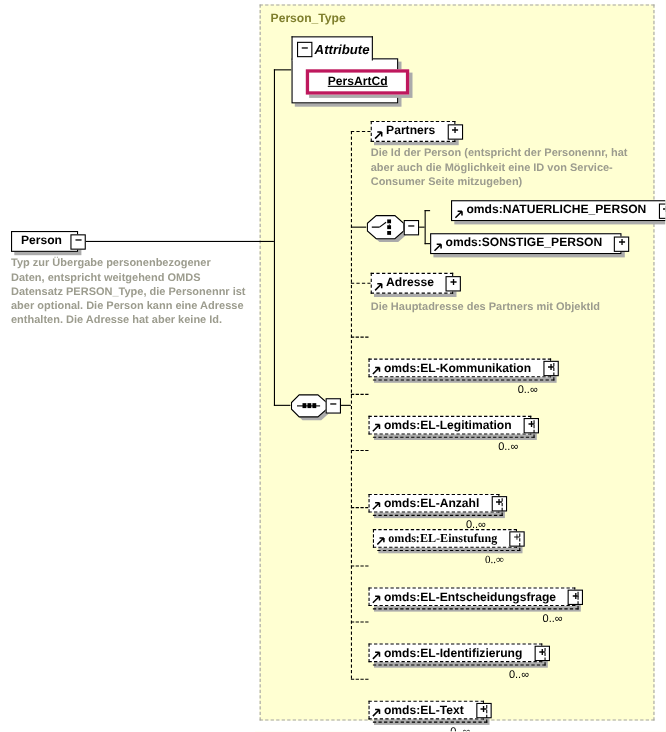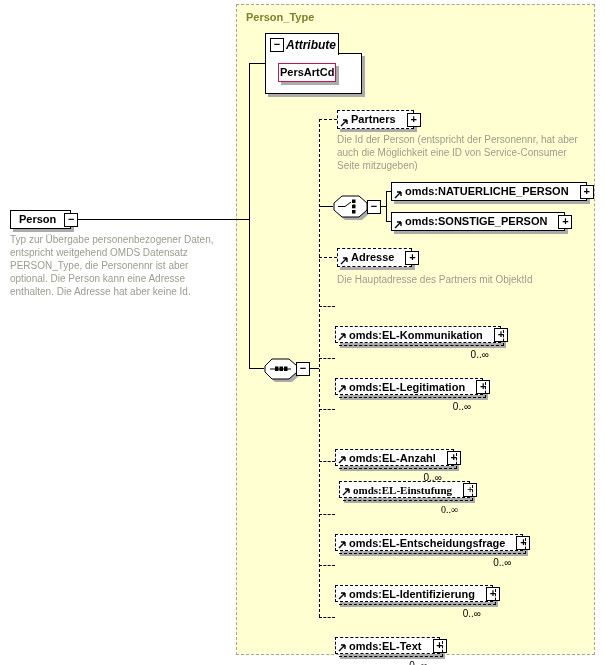--- a/index.html
+++ b/index.html
@@ -30,37 +30,37 @@
   .pm{position:absolute;width:12px;height:12px;background:#fff;border:1px solid #000;
       text-align:center;font-size:11px;line-height:11px;font-weight:bold;
       top:50%;margin-top:-7px;right:-8px;box-sizing:content-box;}
   .pmb{position:absolute;width:12px;height:12px;background:#fff;border:1px solid #000;
       text-align:center;font-size:11px;line-height:11px;font-weight:bold;}
 
   
   .ra{position:absolute;left:2px;bottom:1px;width:9px;height:9px;}
 
   
-  .anno{position:absolute;font-size:10px;line-height:13px;color:#9C9C8E;}
+  .anno{position:absolute;font-size:10px;line-height:13px;color:#9C9C8E;font-weight:bold;}
 
   
   .hl{position:absolute;height:1px;background:#000;}
   .vl{position:absolute;width:1px;background:#000;}
   .hld{position:absolute;height:0;border-top:1px dashed #000;}
   .vld{position:absolute;width:0;border-left:1px dashed #000;}
 
   
   .attr-tab{position:absolute;left:265px;top:33px;width:72px;height:21px;background:#fff;
       border:1px solid #000;border-bottom:none;z-index:3;}
   .attr-tab .lbl{position:absolute;left:20px;top:4px;font-size:12px;font-style:italic;font-weight:bold;}
   .attr-body{position:absolute;left:265px;top:53px;width:95px;height:39px;background:#fff;
       border:1px solid #000;box-shadow:3px 3px 0 #ABABAB;z-index:2;}
   .persart{position:absolute;left:278px;top:63px;height:17px;line-height:17px;background:#fff;
-      border:1px solid #be185d;font-size:11px;font-weight:bold;padding:0 1px;z-index:4;
-      box-shadow:3px 3px 0 #ABABAB;}
+      border:3px solid #be185d;font-size:11px;font-weight:bold;padding:0 17px;z-index:4;
+      box-shadow:3px 3px 0 #ABABAB;text-decoration:underline;}
 
   .oct{position:absolute;}
 </style>
 </head>
 <body>
 
 <div class="cv">
 
   <div class="ct"></div>
   <div class="ct-label">Person_Type</div>
@@ -128,21 +128,21 @@
 
   <div class="el dashed" style="left:337px;top:110px;">
     <svg class="ra" viewBox="0 0 9 9">
       <path d="M1,8 L7,2 M7,2 L3,2 M7,2 L7,6" stroke="#000" stroke-width="1.4" fill="none"></path>
     </svg>
     <span>Partners</span>
     <span class="pm">+</span>
   </div>
   <div class="anno" style="left:337px;top:133px;width:242px;">Die Id der Person (entspricht der Personennr, hat aber auch die Möglichkeit eine ID von Service-Consumer Seite mitzugeben)</div>
 
-  <div class="el" style="left:391px;top:182px;">
+  <div class="el" style="left:410px;top:182px;">
     <svg class="ra" viewBox="0 0 9 9">
       <path d="M1,8 L7,2 M7,2 L3,2 M7,2 L7,6" stroke="#000" stroke-width="1.4" fill="none"></path>
     </svg>
     <span>omds:NATUERLICHE_PERSON</span>
     <span class="pm">+</span>
   </div>
   <div class="el" style="left:391px;top:212px;">
     <svg class="ra" viewBox="0 0 9 9">
       <path d="M1,8 L7,2 M7,2 L3,2 M7,2 L7,6" stroke="#000" stroke-width="1.4" fill="none"></path>
     </svg>

